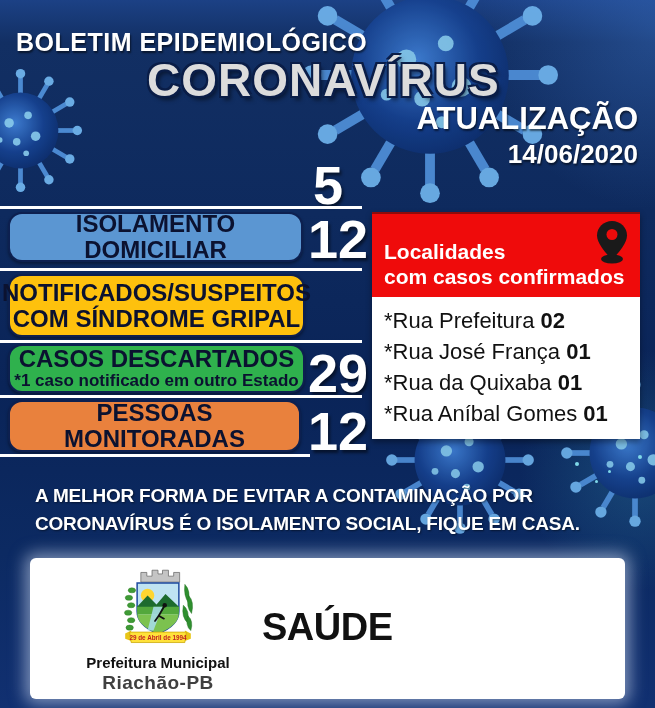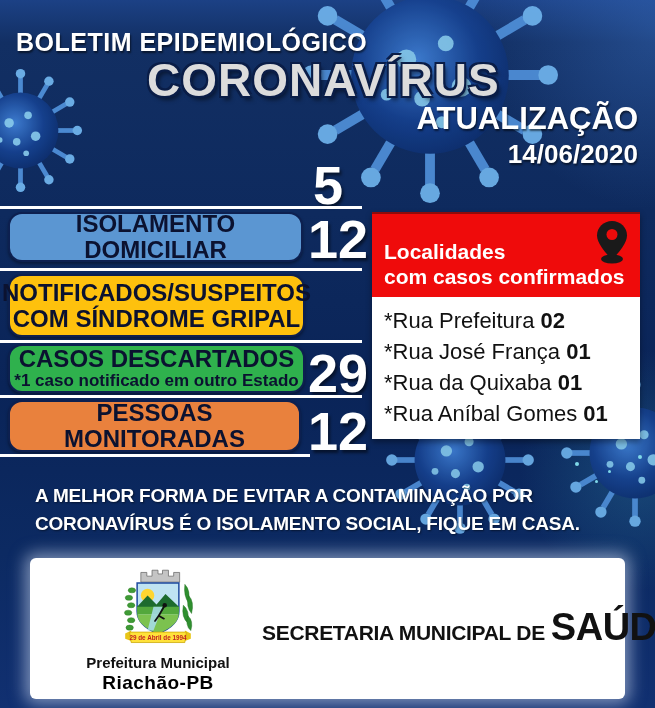--- a/index.html
+++ b/index.html
@@ -47,21 +47,21 @@
 
   
   .message{position:absolute;left:35px;top:482px;width:600px;color:#fff;font-weight:bold;
            font-size:19px;line-height:1.45;letter-spacing:-0.2px;text-shadow:1px 1px 2px rgba(0,0,0,.5);}
 
   
   .footer{position:absolute;left:30px;top:558px;width:595px;height:141px;background:#fff;border-radius:6px;
           box-shadow:0 0 16px 5px rgba(215,225,245,.55);}
   .crest{position:absolute;left:48px;top:4px;width:160px;text-align:center;}
   .crest .org1{font-size:15px;font-weight:bold;color:#111;line-height:1.1;margin-top:1px;}
-  .crest .org2{font-size:19px;font-weight:bold;color:#000000;line-height:1.15;letter-spacing:.5px;}
+  .crest .org2{font-size:19px;font-weight:bold;color:#404040;line-height:1.15;letter-spacing:.5px;}
   .dept{position:absolute;left:232px;top:48px;display:flex;align-items:baseline;color:#111;white-space:nowrap;}
   .dept .d1{font-size:21px;font-weight:bold;letter-spacing:-0.3px;margin-right:6px;}
   .dept .d2{font-size:38px;font-weight:bold;letter-spacing:-0.5px;}
 </style>
 </head>
 <body>
 
 <div class="canvas">
 
   
@@ -222,18 +222,17 @@
 
         <path d="M36 96 l8 -4 v14 l-8 -3 z" fill="#e8c518"></path>
         <path d="M124 96 l-8 -4 v14 l8 -3 z" fill="#e8c518"></path>
         <path d="M42 94 h76 l-2 14 H44 z" fill="#ffe23a" stroke="#c9a400" stroke-width="1"></path>
         <text x="80" y="104" text-anchor="middle" font-size="8.5" font-weight="bold" fill="#c22222" font-family="Liberation Sans, sans-serif">29 de Abril de 1994</text>
       </svg>
       <div class="org1" data-bind="footer.org_line1">Prefeitura Municipal</div>
       <div class="org2" data-bind="footer.org_line2">Riachão-PB</div>
     </div>
     <div class="dept">
-      <span class="d1" data-bind="footer.dept_prefix">SECRETARIA MUNICIPAL DE</span>
       <span class="d2" data-bind="footer.dept_name">SAÚDE</span>
     </div>
   </div>
 
 </div>
 
 </body></html>

